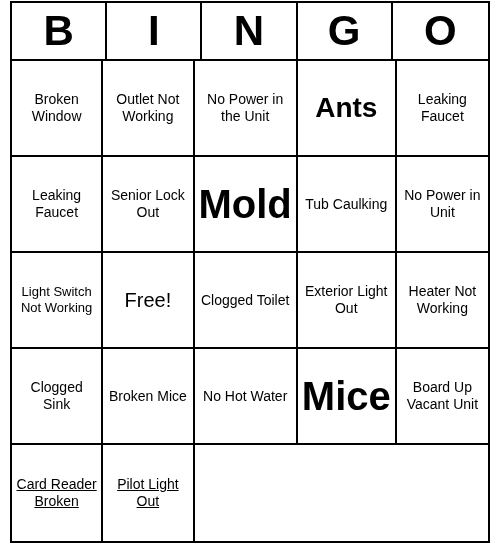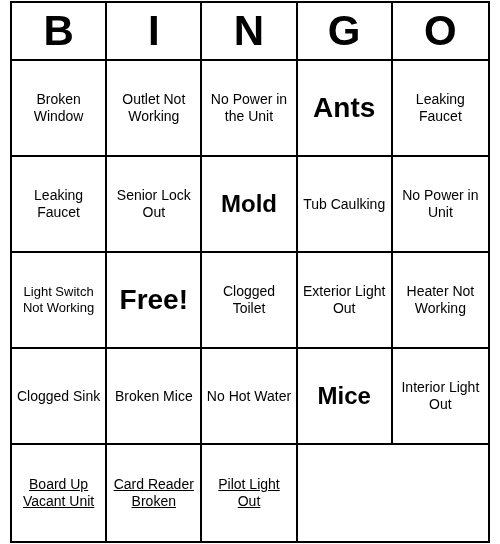--- a/index.html
+++ b/index.html
@@ -69,27 +69,27 @@
       border-bottom: none;
       text-decoration: underline;
     }
 
     .bingo-cell.large-text {
       font-size: 28px;
       font-weight: bold;
     }
 
     .bingo-cell.xlarge-text {
-      font-size: 24px;
+      font-size: 40px;
       font-weight: bold;
     }
 
     .bingo-cell.free {
-      font-size: 28px;
-      font-weight: bold;
+      font-size: 20px;
+      font-weight: normal;
     }
 
     .bingo-cell.small-text {
       font-size: 13px;
     }
   </style>
 </head>
 <body>
 
 <div class="bingo-card">
@@ -113,18 +113,17 @@
       <div class="bingo-cell">No Power in Unit</div>
       <div class="bingo-cell small-text">Light Switch Not Working</div>
       <div class="bingo-cell free">Free!</div>
       <div class="bingo-cell">Clogged Toilet</div>
       <div class="bingo-cell">Exterior Light Out</div>
       <div class="bingo-cell">Heater Not Working</div>
       <div class="bingo-cell">Clogged Sink</div>
       <div class="bingo-cell">Broken Mice</div>
       <div class="bingo-cell">No Hot Water</div>
       <div class="bingo-cell xlarge-text">Mice</div>
-      <div class="bingo-cell">Interior Light Out</div>
       <div class="bingo-cell">Board Up Vacant Unit</div>
       <div class="bingo-cell">Card Reader Broken</div>
       <div class="bingo-cell">Pilot Light Out</div>
     </div>
 </div>
 
 </body></html>

